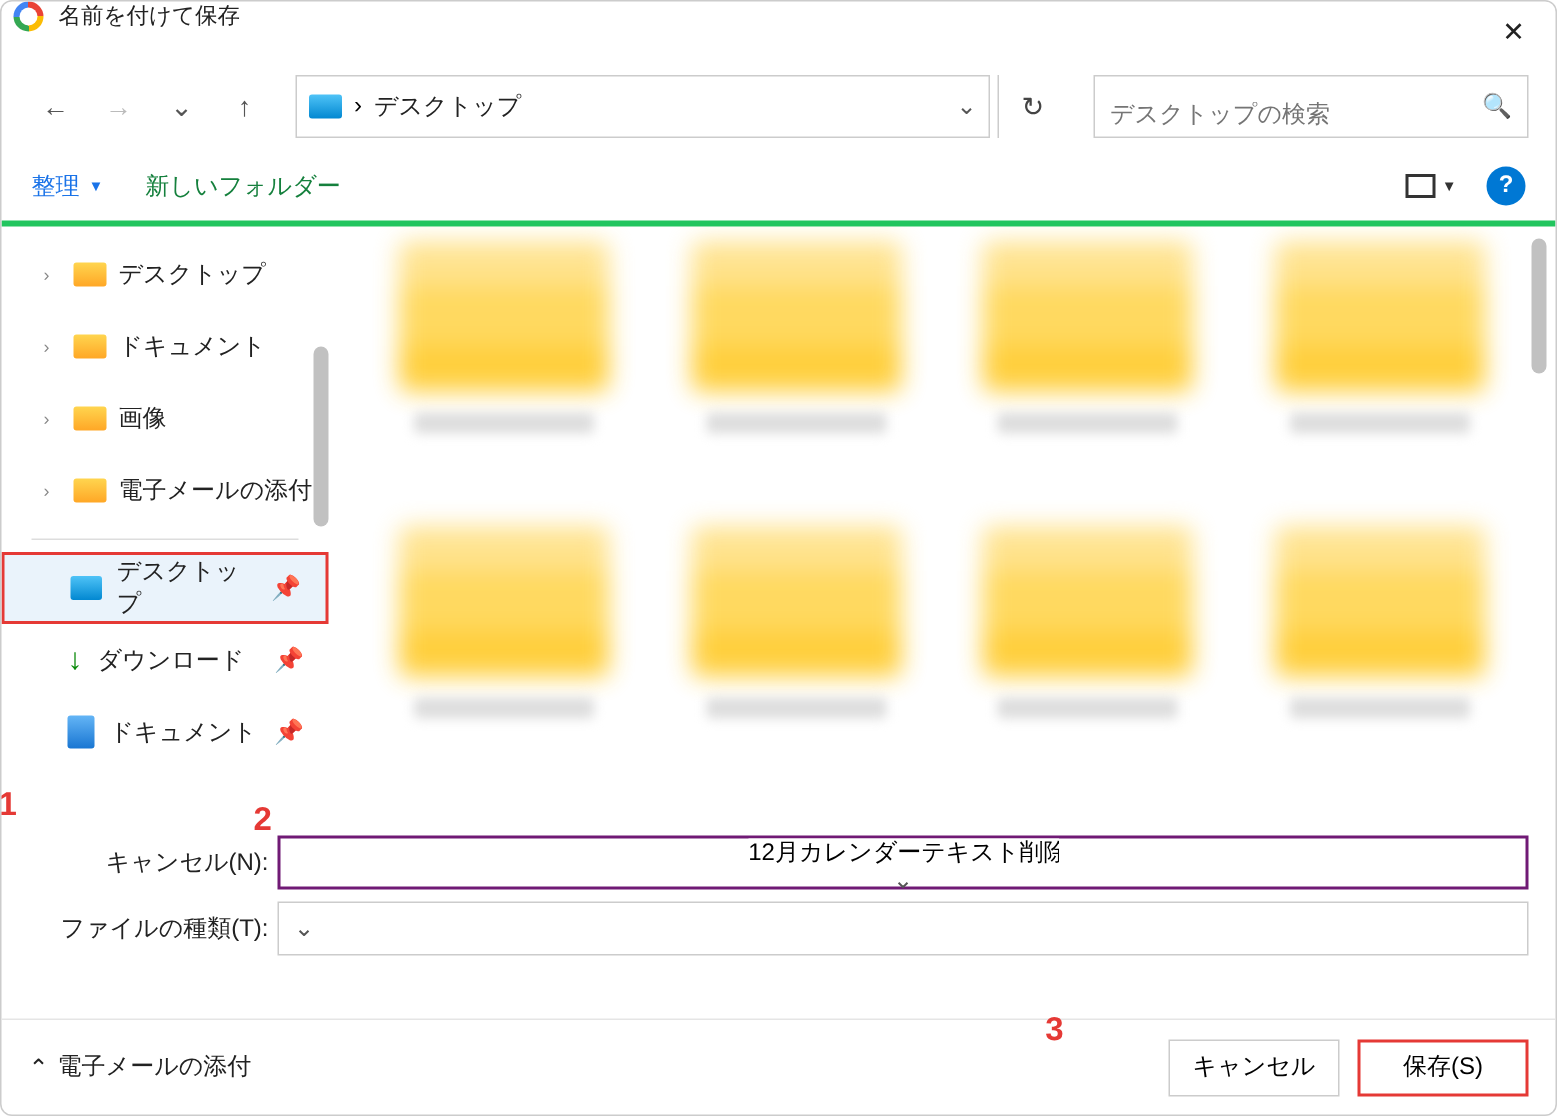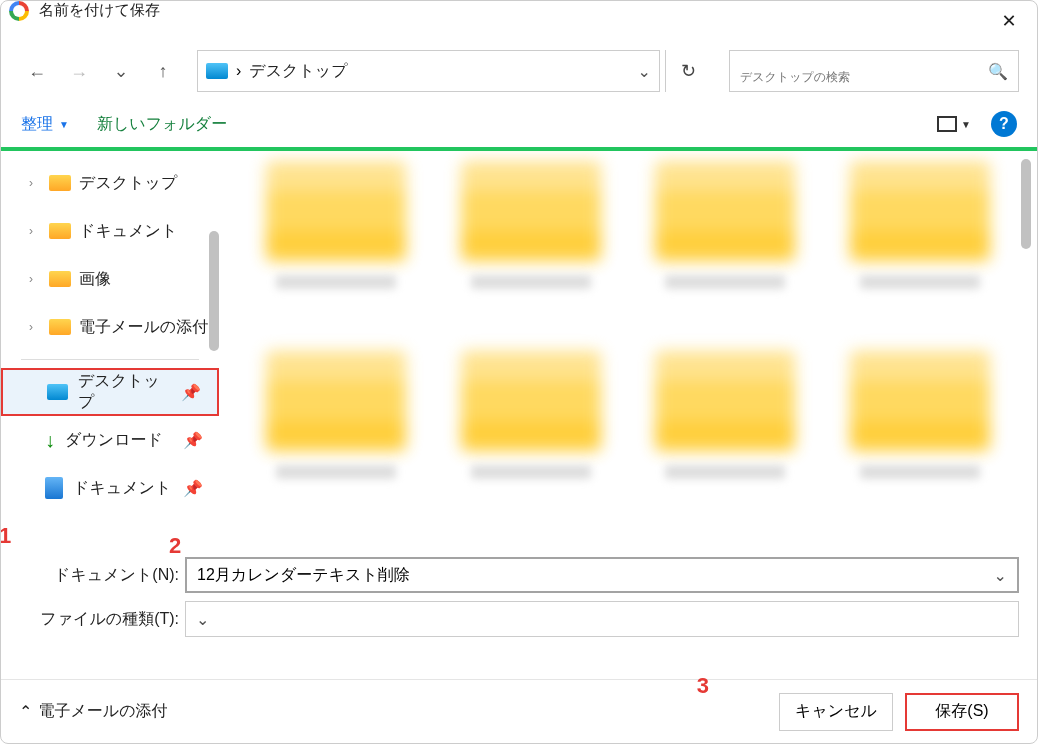--- a/index.html
+++ b/index.html
@@ -13,21 +13,21 @@
 
 .navbar { height: 60px; display: flex; align-items: center; padding: 0 18px; gap: 6px; }
 .nav-btn { width: 36px; height: 36px; display:flex; align-items:center; justify-content:center; color:#555; font-size:18px; }
 .nav-btn.disabled { color: #bbb; }
 .path-box { flex: 1; height: 42px; border: 1px solid #ccc; display:flex; align-items:center; padding: 0 8px; gap: 8px; margin-left: 10px; }
 .path-folder { width: 22px; height: 16px; background: linear-gradient(#4fc3f7,#0288d1); border-radius: 2px; }
 .path-text { font-size: 16px; color: #222; }
 .path-chevron { margin-left: auto; color:#555; }
 .refresh-btn { width: 46px; height: 42px; border-left: 1px solid #ccc; margin-left: -1px; display:flex; align-items:center; justify-content:center; color:#444; font-size:18px; }
 .search-box { width: 290px; height: 42px; border: 1px solid #ccc; margin-left: 12px; display:flex; align-items:center; padding: 0 10px; }
-.search-box input { border:none; outline:none; flex:1; font-size:12px; color:#a16207;margin-top:12px; }
+.search-box input { border:none; outline:none; flex:1; font-size:16px; color:#a16207;margin-top:12px; }
 .search-box .search-icon { color:#555; font-size:16px; }
 
 .toolbar { height: 50px; display:flex; align-items:center; padding: 0 20px; border-bottom: 4px solid #22c55e; }
 .toolbar .organize { color: #1a73e8; font-size: 16px; margin-right: 6px; }
 .toolbar .organize-caret { color:#1a73e8; font-size:10px; margin-right: 28px; }
 .toolbar .newfolder { color: #15803d; font-size: 16px; }
 .toolbar .spacer { flex: 1; }
 .toolbar .view-btn { width:20px; height:16px; border:2px solid #333; margin-right:4px; }
 .toolbar .view-caret { font-size:10px; color:#333; margin-right: 20px; }
 .toolbar .help { width:26px; height:26px; border-radius:50%; background:#0078d4; color:#fff; display:flex; align-items:center; justify-content:center; font-size:16px; font-weight:bold; }
@@ -52,21 +52,21 @@
 .content-scroll { position:absolute; right:6px; top:8px; width:10px; height:90px; background:#c1c1c1; border-radius:5px; }
 .grid { display:grid; grid-template-columns: repeat(4,1fr); gap:30px 20px; }
 .thumb { height:160px; display:flex; flex-direction:column; align-items:center; }
 .thumb-img { width:140px; height:100px; background:linear-gradient(#ffe082 30%,#ffd54f 30% 70%,#ffca28 70%); border-radius:6px; filter: blur(8px); opacity:0.9; }
 .thumb-label { width:120px; height:14px; background:#ddd; border-radius:3px; margin-top:14px; filter:blur(4px); }
 
 .fields { padding: 4px 18px 8px 18px; position:relative; }
 .field-row { display:flex; align-items:center; height:44px; gap:6px; }
 .field-label { width:160px; text-align:right; font-size:16px; color:#222; }
 .field-input-wrap { flex:1; height:36px; border:1px solid #ccc; display:flex; align-items:center; padding:0 10px; }
-.field-input-wrap.highlight { border:2px solid #a3a3a3; }
+.field-input-wrap.highlight { border:2px solid #701a75;flex-direction:column; }
 .field-input-wrap input { border:none; outline:none; flex:1; font-size:16px; }
 .field-input-wrap .caret { color:#555; }
 .annot.a2 { left:168px; top:-16px; }
 
 .footer { position:absolute; bottom:0; left:0; right:0; height:64px; border-top:1px solid #e5e5e5; display:flex; align-items:center; padding:0 18px; }
 .footer .hide-folders { display:flex; align-items:center; gap:6px; font-size:16px; color:#222; }
 .footer .spacer { flex:1; }
 .footer .btn { height:38px; min-width:114px; border:1px solid #ccc; background:#fff; font-size:16px; display:flex; align-items:center; justify-content:center; margin-left:12px; }
 .footer .btn.save { border:2px solid #e53935; }
 .annot.a3 { right:328px; bottom:44px; }
@@ -184,21 +184,21 @@
           <div class="thumb-img"></div>
           <div class="thumb-label"></div>
         </div>
     </div>
   </div>
 </div>
 
 <div class="fields">
   <span class="annot a2">2</span>
   <div class="field-row">
-    <span class="field-label">ドキュメント(N):</span>
+    <span class="field-label">キャンセル(N):</span>
     <div class="field-input-wrap highlight">
       <input value="12月カレンダーテキスト削除" style="">
       <span class="caret">⌄</span>
     </div>
   </div>
   <div class="field-row">
     <span class="field-label">ファイルの種類(T):</span>
     <div class="field-input-wrap">
       <span class="caret">⌄</span>
     </div>

